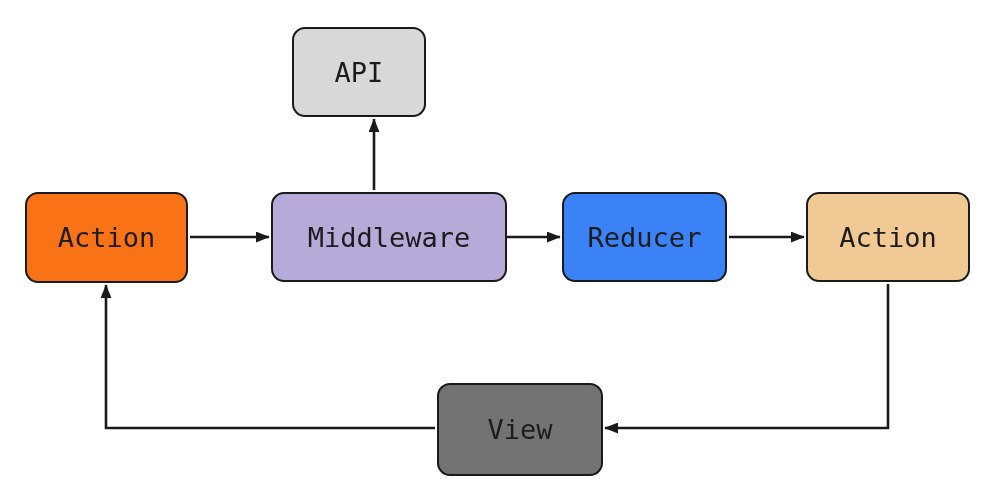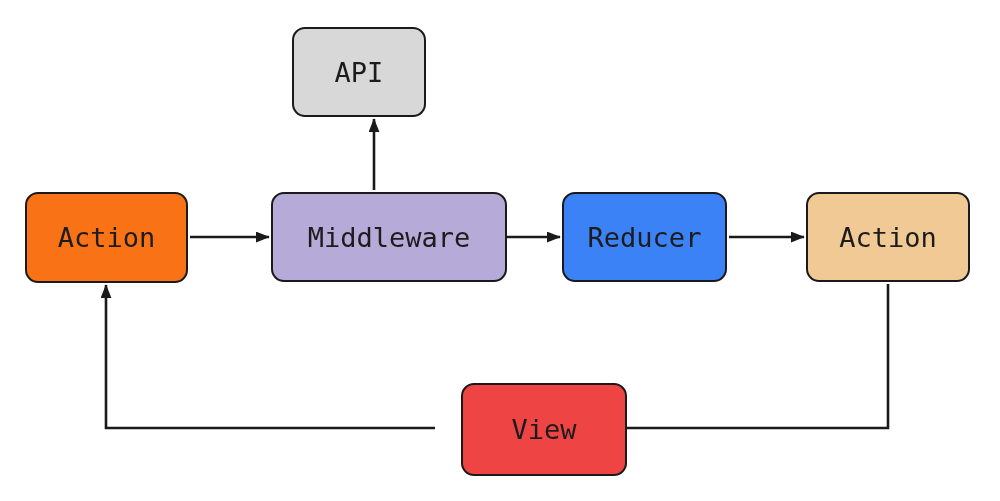--- a/index.html
+++ b/index.html
@@ -82,17 +82,17 @@
   </div>
 
   <div class="node node-reducer" style="background-color: #3b82f6;">
     <span>Reducer</span>
   </div>
 
   <div class="node node-store" style="background-color: rgb(241, 201, 149);">
     <span>Action</span>
   </div>
 
-  <div class="node node-view" style="background-color: #ef4444; margin-left: 24px;">
+  <div class="node node-view" style="background-color: #737373;">
     <span>View</span>
   </div>
 
 </div>
 
 </body></html>

